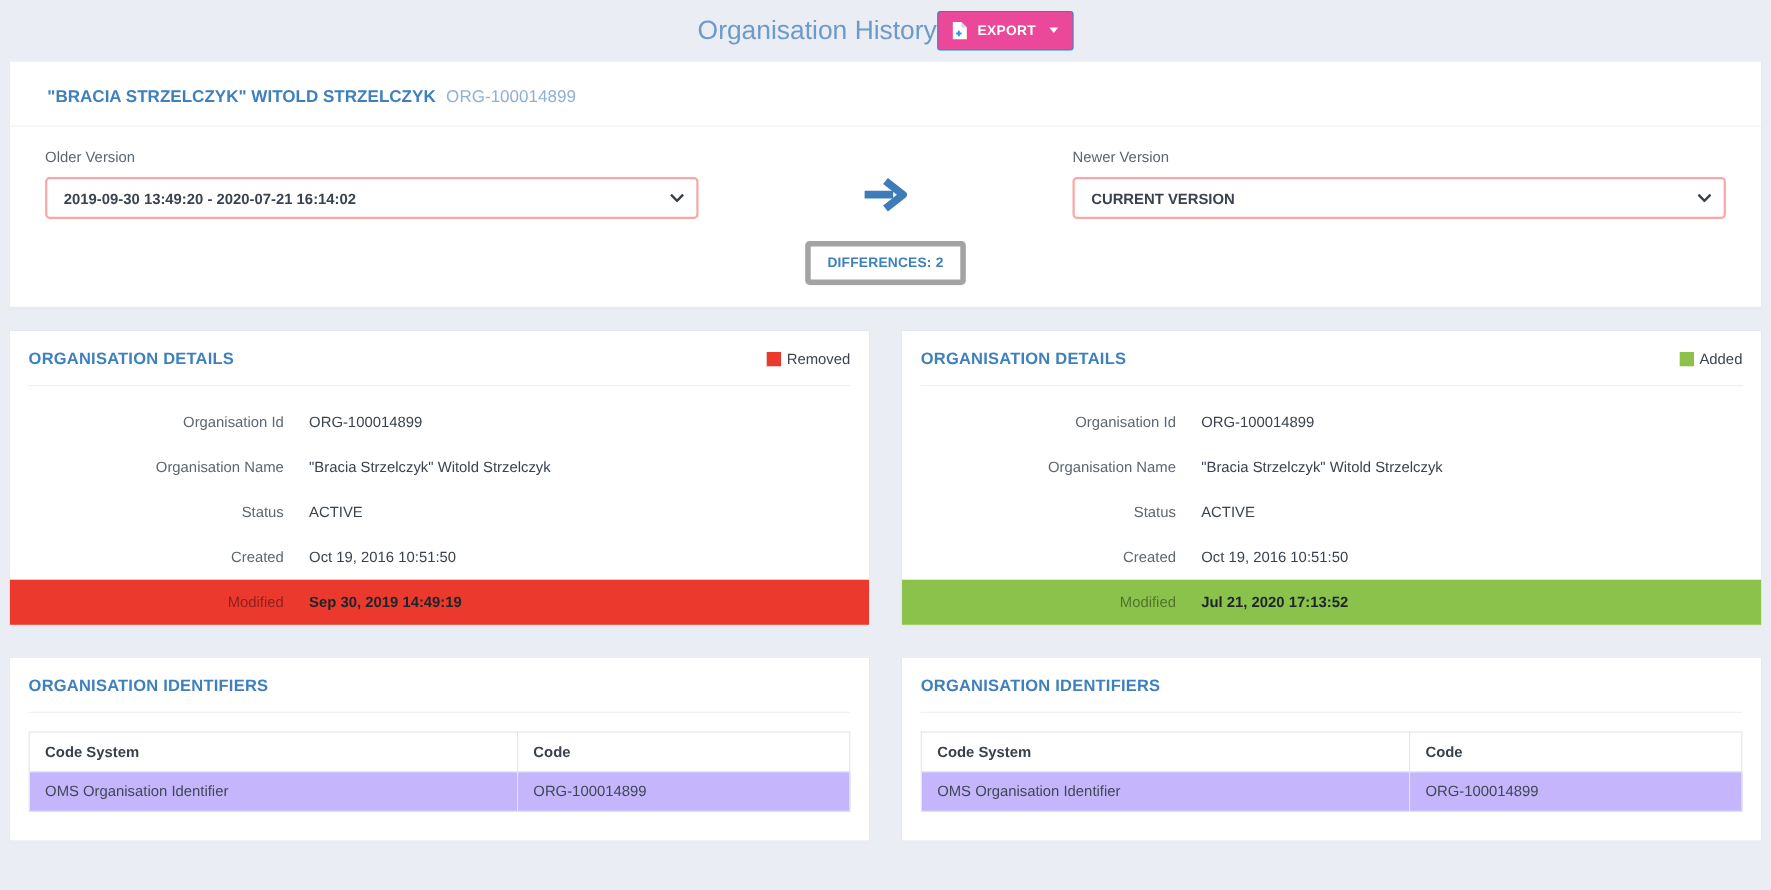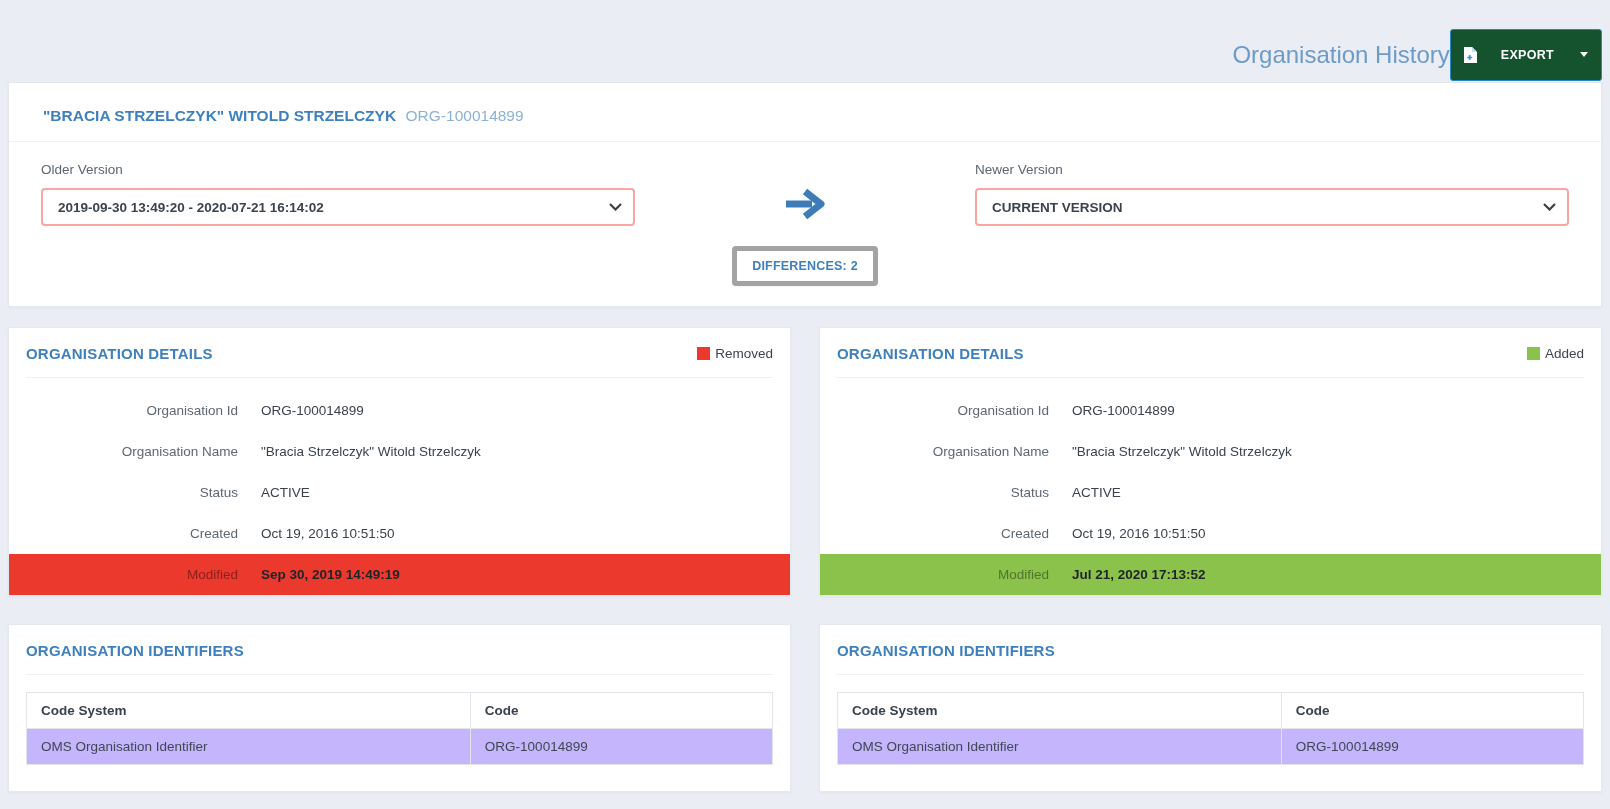--- a/index.html
+++ b/index.html
@@ -9,42 +9,41 @@
     font-family: "Liberation Sans", "DejaVu Sans", sans-serif;
     color: #3a434d;
   }
   .page { padding: 0 8px; }
 
   
   .topbar {
     height: 55px;
     display: flex;
     align-items: center;
-    justify-content: flex-end;
-    margin-top: 27px;
+    justify-content: center;
   }
   .page-title {
     font-size: 24px;
     font-weight: 400;
     color: #6d9ac8;
   }
   .export-btn {
     display: flex;
     align-items: center;
-    gap: 24px;
-    background: #14532d;
+    gap: 10px;
+    background: #ec4899;
     border: 1px solid #2787c6;
     border-radius: 3px;
     color: #fff;
     font-family: inherit;
     font-size: 12.5px;
     font-weight: 700;
     letter-spacing: .3px;
     padding: 0 13px;
-    height: 52px;
+    height: 36px;
     cursor: pointer;
   }
   .export-btn .caret {
     width: 0; height: 0;
     border-left: 4px solid transparent;
     border-right: 4px solid transparent;
     border-top: 5px solid #fff;
     margin-left: 2px;
   }
 
@@ -143,20 +142,21 @@
     align-items: center;
     min-height: 41px;
   }
   .dlabel {
     width: 252px;
     flex: 0 0 252px;
     text-align: right;
     padding-right: 23px;
     font-size: 13.5px;
     color: #5d6771;
+    margin-left: 20px;
   }
   .dval { font-size: 13.5px; color: #3a434d; }
   .drow.hl-removed { background: #ec392d; }
   .drow.hl-added   { background: #8ac24b; }
   .drow.hl-removed .dlabel, .drow.hl-added .dlabel { color: rgba(0,0,0,.42); }
   .drow.hl-removed .dval, .drow.hl-added .dval { font-weight: 700; color: #1e2429; }
 
   
   .id-panel { padding: 17px 17px 26px; }
   .id-panel .section-head { padding: 0; }

